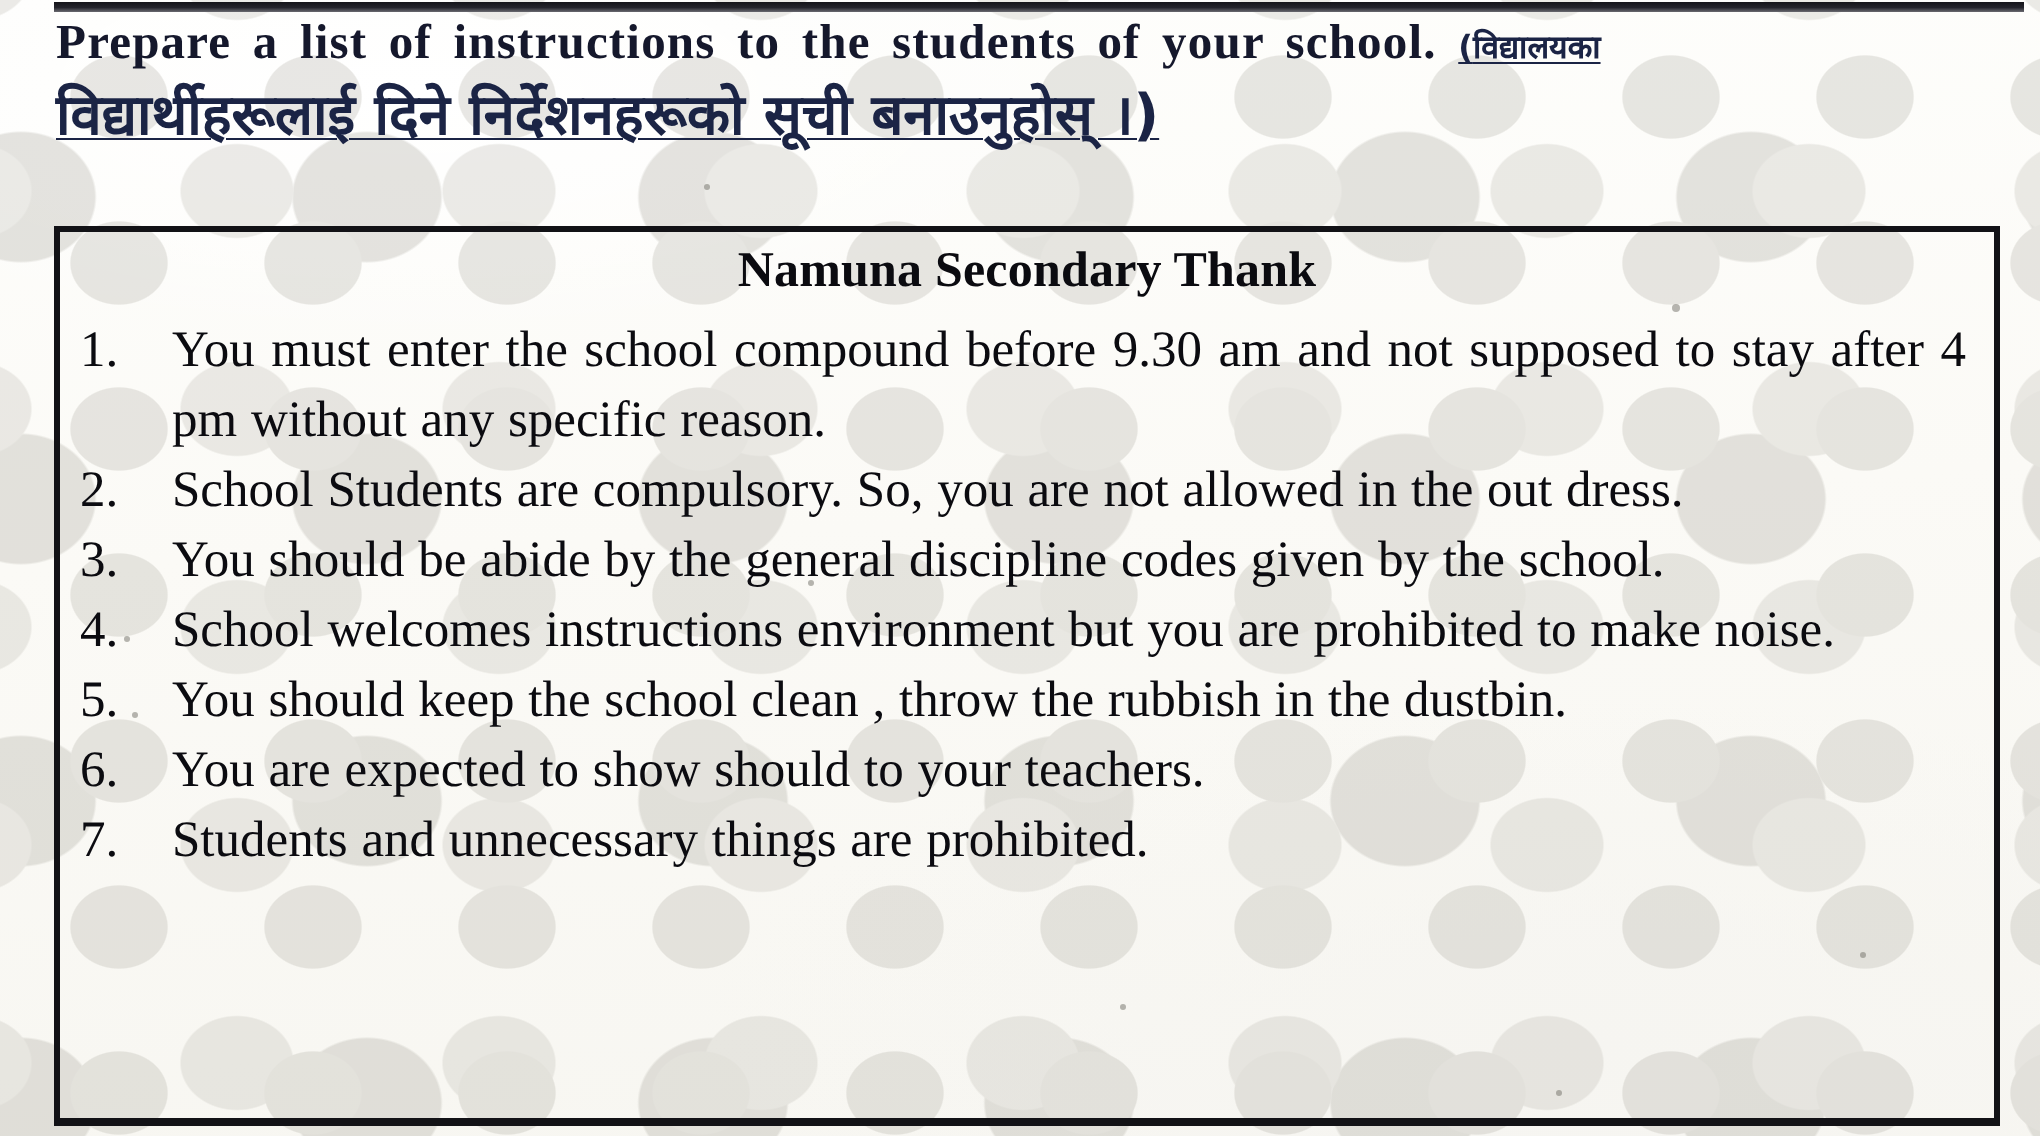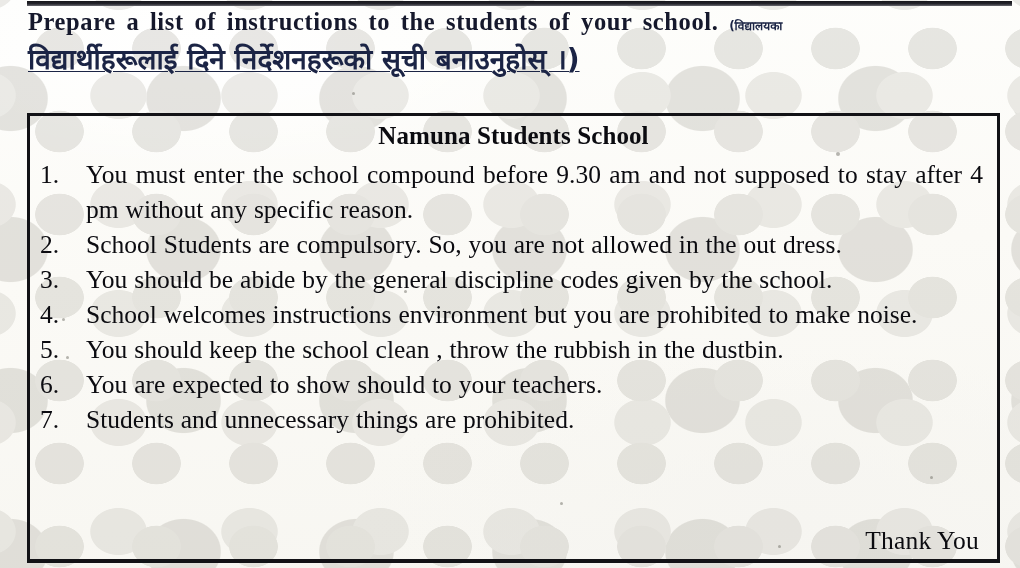--- a/index.html
+++ b/index.html
@@ -65,25 +65,26 @@
     font-weight: bold;
     font-size: 24.5px;
     letter-spacing: 0.6px;
     word-spacing: 4px;
     color: #15182c;
     white-space: nowrap;
     line-height: 30px;
   }
   .prompt-line1 .np {
     font-family: "DejaVu Sans", "Liberation Sans", sans-serif;
-    font-size: 12px;
+    font-size: 16px;
     font-weight: bold;
     letter-spacing: 0;
     word-spacing: 0;
     color: #1b2445;
+    text-decoration: underline;
     text-decoration-thickness: 1.4px;
     text-underline-offset: 2px;
   }
   .prompt-line2 {
     margin-top: 5px;
     font-family: "DejaVu Sans", "Liberation Sans", sans-serif;
     font-weight: bold;
     font-size: 28px;
     color: #1b2445;
     white-space: nowrap;
@@ -187,21 +188,21 @@
       <span>Prepare a list of instructions to the students of your school.</span>
       <span class="np"><span>(</span><span>विद्यालयका</span></span>
     </div>
     <div class="prompt-line2">
       <span class="ul">विद्यार्थीहरूलाई दिने निर्देशनहरूको सूची बनाउनुहोस् ।)</span>
     </div>
   </div>
 
   <div class="answer-box">
 
-    <div class="box-title">Namuna Students School</div>
+    <div class="box-title">Namuna Secondary Thank</div>
 
     <ol class="rules">
       <li>
         <span class="num">1.</span>
         <span class="txt">You must enter the school compound before 9.30 am and not supposed to stay after 4 pm without any specific reason.</span>
       </li>
       <li>
         <span class="num">2.</span>
         <span class="txt">School Students are compulsory. So, you are not allowed in the out dress.</span>
       </li>
@@ -220,21 +221,20 @@
       <li>
         <span class="num">6.</span>
         <span class="txt">You are expected to show should to your teachers.</span>
       </li>
       <li>
         <span class="num">7.</span>
         <span class="txt">Students and unnecessary things are prohibited.</span>
       </li>
     </ol>
 
-    <div class="thankyou">Thank You</div>
   </div>
 
   <div class="dust" style="left:352px;top:92px;width:3px;height:3px;"></div>
   <div class="dust" style="left:404px;top:290px;width:3px;height:3px;"></div>
   <div class="dust" style="left:836px;top:152px;width:4px;height:4px;"></div>
   <div class="dust" style="left:62px;top:318px;width:3px;height:3px;"></div>
   <div class="dust" style="left:930px;top:476px;width:3px;height:3px;"></div>
   <div class="dust" style="left:778px;top:545px;width:3px;height:3px;"></div>
   <div class="dust" style="left:66px;top:356px;width:3px;height:3px;"></div>
   <div class="dust" style="left:560px;top:502px;width:3px;height:3px;"></div>

